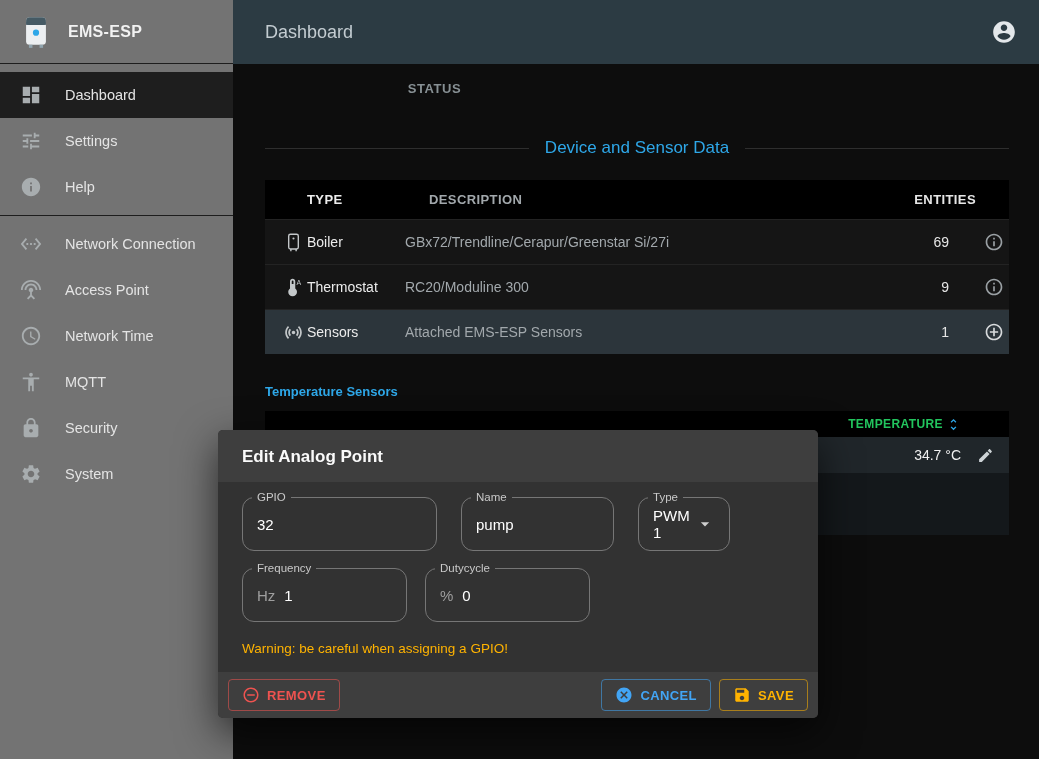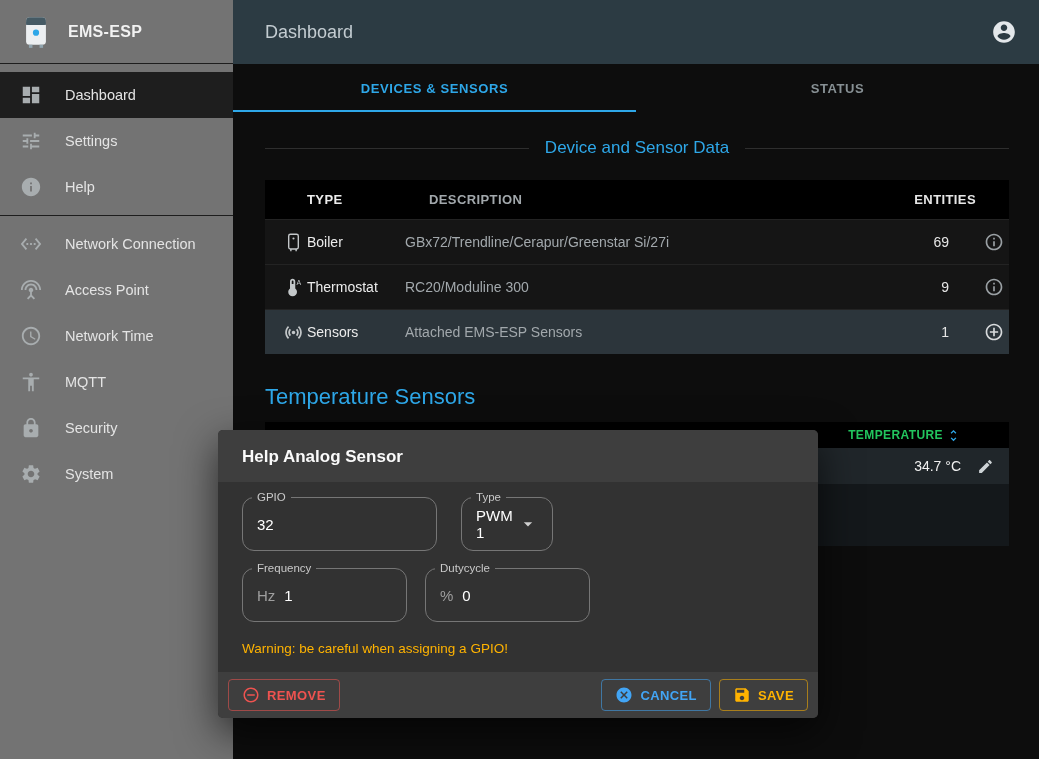--- a/index.html
+++ b/index.html
@@ -55,21 +55,21 @@
   .head-type { width:122px; }
   .col-desc { flex:1; color:#a2a8ac; }
   .col-ent { width:80px; text-align:right; color:#e6e6e6; }
   .head-ent { width:140px; text-align:right; padding-right:33px; }
   .col-action { width:60px; display:flex; align-items:center; justify-content:flex-end;
     padding-right:5px; }
   .action-btn { width:20px; height:20px; color:#9aa0a4; cursor:pointer; display:flex; }
   .action-btn.bright { color:#d7dadc; }
   .action-btn svg { width:20px; height:20px; fill:currentColor; }
 
-  .temp-title { margin-top:30px; font-size:22px; font-weight:normal; color:#2ea7e8; }
+  .temp-title { margin-top:30px; font-size:13px; font-weight:bold; color:#2ea7e8; }
   .temp-table { margin-top:12px; width:100%; }
   .temp-head { display:flex; align-items:center; height:26px; background:#000;
     color:#22c55e; font-size:12px; font-weight:bold; letter-spacing:.4px; }
   .flex-spacer { flex:1; }
   .temp-col-header { display:flex; align-items:center; gap:3px; cursor:pointer; }
   .sort-icon { width:15px; height:15px; color:#2ea7e8; }
   .sort-icon svg { width:15px; height:15px; fill:currentColor; }
   .temp-action-col { width:48px; }
   .temp-row { display:flex; align-items:center; height:36px; background:#20262a;
     font-size:14px; color:#f0f0f0; cursor:pointer; }
@@ -210,23 +210,20 @@
     <header class="appbar">
       <span class="appbar-title">Dashboard</span>
       <span class="account">
         <svg viewBox="0 0 24 24">
             <path d="M12 2C6.48 2 2 6.48 2 12s4.48 10 10 10 10-4.48 10-10S17.52 2 12 2zm0 3c1.66 0 3 1.34 3 3s-1.34 3-3 3-3-1.34-3-3 1.34-3 3-3zm0 14.2c-2.5 0-4.71-1.28-6-3.22.03-1.99 4-3.08 6-3.08 1.99 0 5.97 1.09 6 3.08-1.29 1.94-3.5 3.22-6 3.22z"></path>
           </svg>
       </span>
     </header>
 
     <div class="tabs">
-      <div class="tab active">
-        <span>DEVICES &amp; SENSORS</span>
-      </div>
       <div class="tab">
         <span>STATUS</span>
       </div>
     </div>
 
     <div class="content">
       <div class="section-title">
         <span>Device and Sensor Data</span>
       </div>
 
@@ -321,26 +318,30 @@
                 </svg>
             </span>
           </span>
         </div>
         <div class="temp-footer"></div>
       </div>
     </div>
   </div>
 
   <div class="dialog">
-    <div class="dialog-title">Help Analog Sensor</div>
+    <div class="dialog-title">Edit Analog Point</div>
     <div class="dialog-body">
       <div class="field-row">
         <label class="field w-gpio">
           <span class="field-label">GPIO</span>
           <input class="field-input" value="32" style="">
+        </label>
+        <label class="field w-name">
+          <span class="field-label">Name</span>
+          <input class="field-input" value="pump" style="">
         </label>
         <div class="field w-type">
           <span class="field-label">Type</span>
           <span class="field-value">PWM 1</span>
           <span class="select-caret">
             <svg viewBox="0 0 24 24">
                 <path d="M7 10l5 5 5-5z"></path>
               </svg>
           </span>
         </div>

